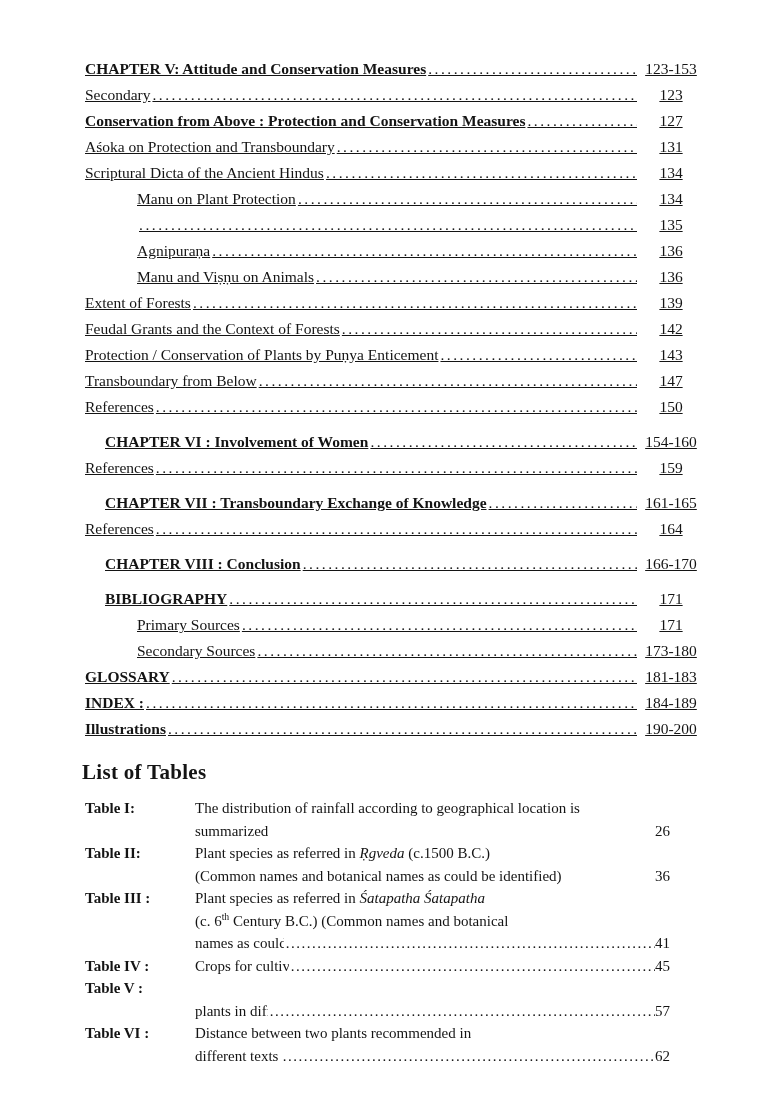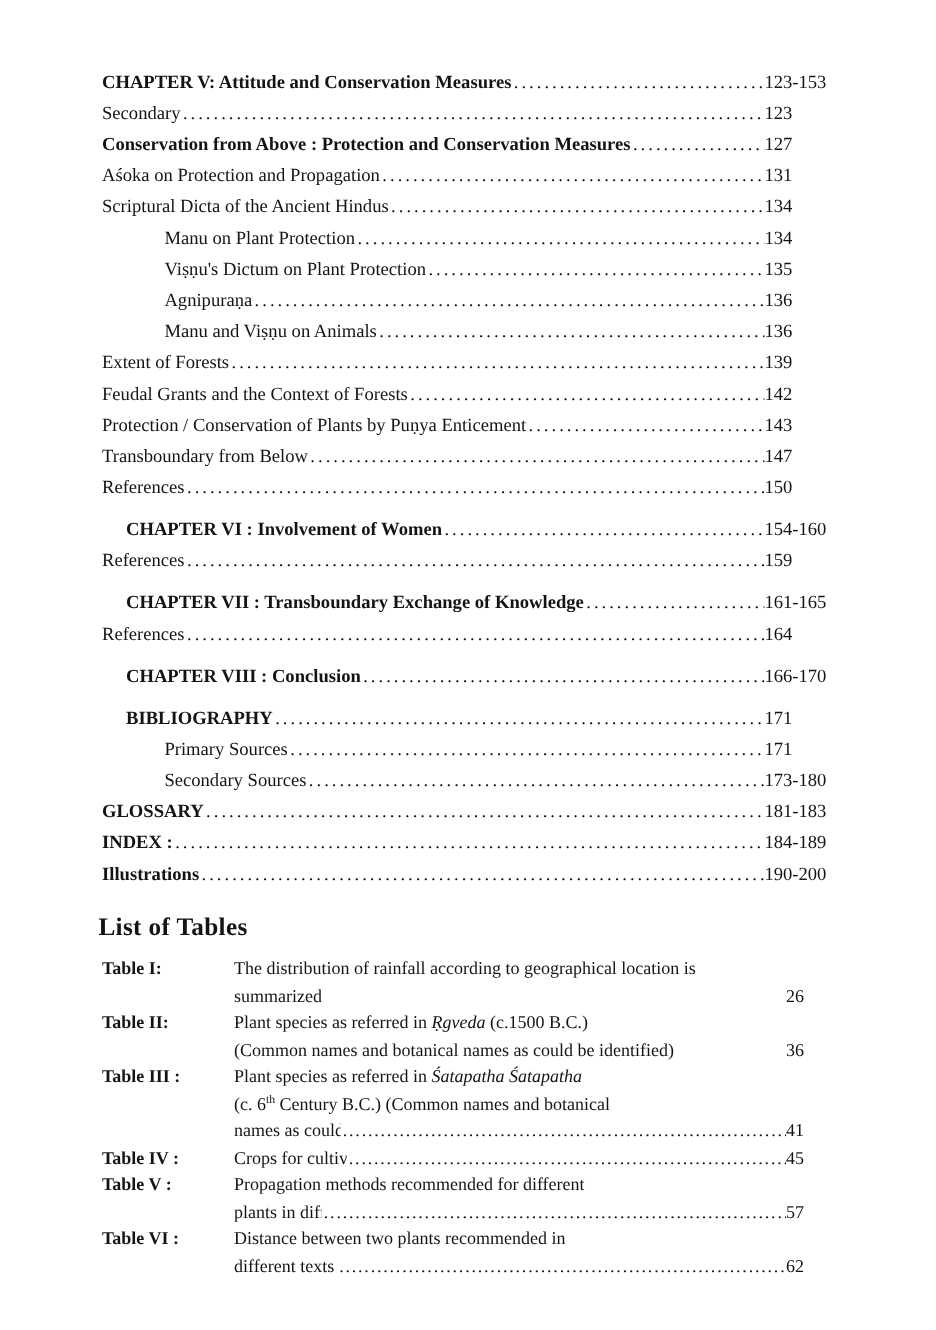--- a/index.html
+++ b/index.html
@@ -10,36 +10,36 @@
     color: #141414;
     overflow: hidden;
   }
   .page {
     width: 780px; height: 1108px;
     padding: 56px 75px 0 85px;
     background: #ffffff;
     overflow: hidden;
   }
   
-  .toc { font-size: 15.5px; }
+  .toc { font-size: 15.5px; text-decoration: underline; }
   .toc-row { display: flex; align-items: baseline; line-height: 26px; }
   .toc-row.gap { margin-top: 9px; margin-left: 20px; }
   .toc-row.ind1 { padding-left: 52px; }
   .lab { white-space: nowrap; }
   .b { font-weight: bold; }
   .leader {
     flex: 1 1 auto; overflow: hidden; white-space: nowrap;
     min-width: 6px; padding: 0 4px 0 2px;
   }
   .leader::after {
     content: "..........................................................................................................................................";
     letter-spacing: 2.5px;
   }
   .leader.nodots::after { content: ""; }
-  .pg { flex: none; width: 68px; white-space: nowrap; }
+  .pg { flex: none; width: 68px; white-space: nowrap; text-align: center; }
   
   .lot-heading {
     font-size: 21px; font-weight: bold;
     margin: 18px 0 12px -3px; letter-spacing: 0.3px;
   }
   .tables { font-size: 15px; padding-right: 20px; }
   .tbl-row { display: flex; align-items: baseline; line-height: 22.5px; }
   .tbl-lab { flex: none; width: 110px; font-weight: bold; white-space: nowrap; }
   .tbl-txt { white-space: nowrap; overflow: hidden; }
   .tbl-pg { flex: none; width: 30px; white-space: nowrap; }
@@ -61,36 +61,35 @@
         <span class="lab">Secondary</span>
         <span class="leader"></span>
         <span class="pg">123</span>
       </div>
       <div class="toc-row">
         <span class="lab b">Conservation from Above : Protection and Conservation Measures</span>
         <span class="leader"></span>
         <span class="pg">127</span>
       </div>
       <div class="toc-row">
-        <span class="lab">Aśoka on Protection and Propagation</span>
+        <span class="lab">Aśoka on Protection and Transboundary</span>
         <span class="leader"></span>
         <span class="pg">131</span>
       </div>
       <div class="toc-row">
         <span class="lab">Scriptural Dicta of the Ancient Hindus</span>
         <span class="leader"></span>
         <span class="pg">134</span>
       </div>
       <div class="toc-row ind1">
         <span class="lab">Manu on Plant Protection</span>
         <span class="leader"></span>
         <span class="pg">134</span>
       </div>
       <div class="toc-row ind1">
-        <span class="lab">Viṣṇu's Dictum on Plant Protection</span>
         <span class="leader"></span>
         <span class="pg">135</span>
       </div>
       <div class="toc-row ind1">
         <span class="lab">Agnipuraṇa</span>
         <span class="leader"></span>
         <span class="pg">136</span>
       </div>
       <div class="toc-row ind1">
         <span class="lab">Manu and Viṣṇu on Animals</span>
@@ -215,21 +214,20 @@
         <span class="tbl-pg">41</span>
       </div>
       <div class="tbl-row">
         <span class="tbl-lab">Table IV :</span>
         <span class="tbl-txt">Crops for cultivation was made</span>
         <span class="leader"></span>
         <span class="tbl-pg">45</span>
       </div>
       <div class="tbl-row">
         <span class="tbl-lab">Table V :</span>
-        <span class="tbl-txt">Propagation methods recommended for different</span>
       </div>
       <div class="tbl-row">
         <span class="tbl-lab"></span>
         <span class="tbl-txt">plants in different texts</span>
         <span class="leader"></span>
         <span class="tbl-pg">57</span>
       </div>
       <div class="tbl-row">
         <span class="tbl-lab">Table VI :</span>
         <span class="tbl-txt">Distance between two plants recommended in</span>

